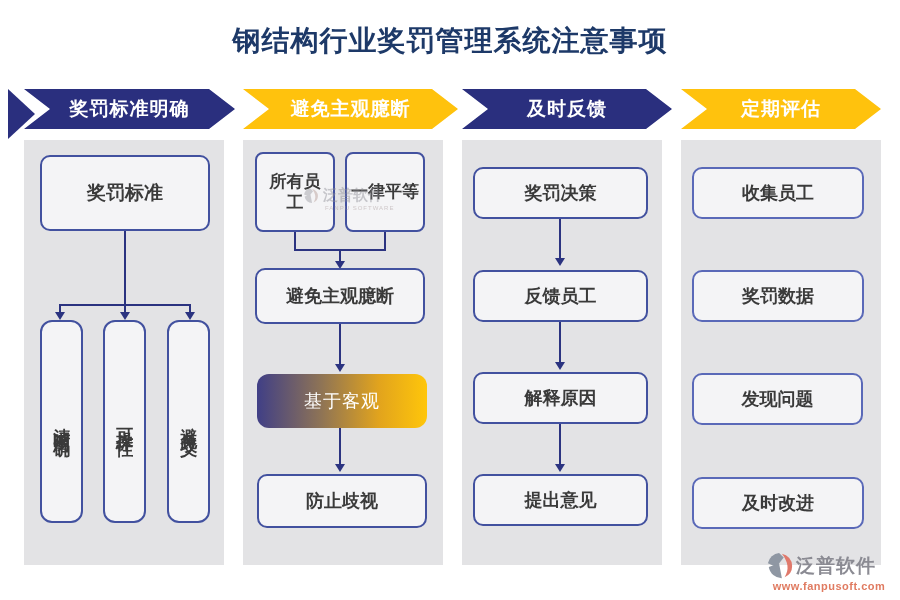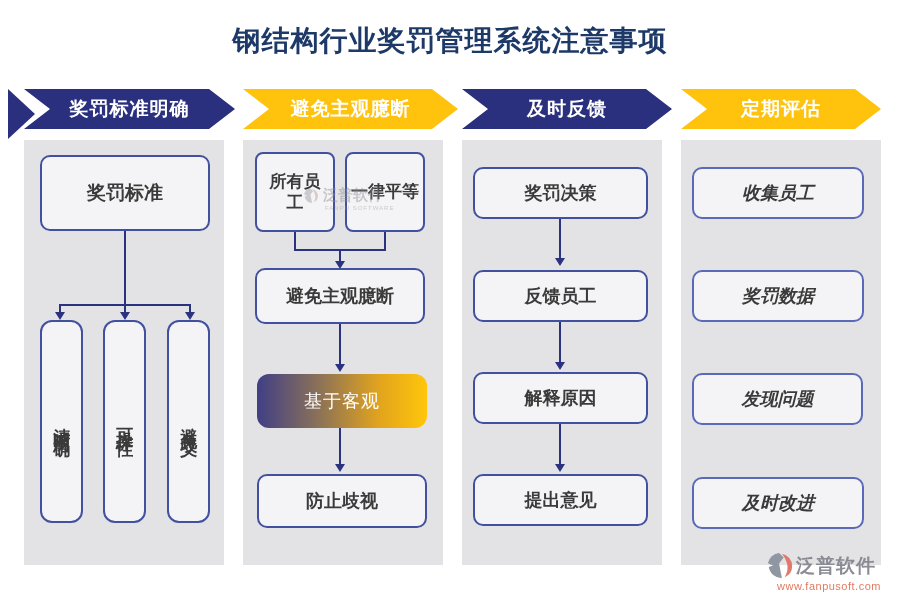--- a/index.html
+++ b/index.html
@@ -16,42 +16,42 @@
          color:#ffffff; font-size:19px; font-weight:bold; letter-spacing:1px;
          clip-path:polygon(0 0, calc(100% - 26px) 0, 100% 50%, calc(100% - 26px) 100%, 0 100%, 26px 50%); }
   .hdr.navy { background:#2a2f7e; }
   .hdr.gold { background:#ffc20d; }
   .lead-tri { position:absolute; left:8px; top:89px; width:27px; height:50px; background:#2a2f7e;
               clip-path:polygon(0 0, 100% 50%, 0 100%); }
 
   .box { position:absolute; background:#f4f4f6; border:2px solid #42519f; border-radius:10px;
          display:flex; align-items:center; justify-content:center; text-align:center;
          font-weight:bold; color:#3a3a3a; font-size:18px; line-height:1.25; }
-  .box.light { border-color:#5a69b8;font-style:italic; }
+  .box.light { border-color:#5a69b8; }
   .box.small { font-size:17px; border-radius:8px; }
   .box.vert { border-radius:12px; }
   .vtext { writing-mode:vertical-rl; text-orientation:upright; font-size:17px; letter-spacing:4px; font-weight:bold; color:#3a3a3a; }
 
   .grad { position:absolute; border-radius:12px; display:flex; align-items:center; justify-content:center;
           background:linear-gradient(90deg,#403f86 0%,#8f7455 38%,#e2a41d 72%,#ffc60a 100%);
           color:#ffffff; font-size:18px; font-weight:normal; letter-spacing:1px; }
 
   .vline { position:absolute; width:2px; background:#2b3380; }
   .hline { position:absolute; height:2px; background:#2b3380; }
   .ah { position:absolute; width:0; height:0; border:5px solid transparent; border-bottom:0; border-top:8px solid #2b3380; }
 
   .watermark { position:absolute; left:303px; top:186px; width:130px; opacity:.45; color:#8e8e96; }
   .watermark .row { display:flex; align-items:center; gap:4px; }
   .watermark .wm-name { font-size:15px; font-weight:bold; }
   .watermark .wm-sub { font-size:6px; letter-spacing:1px; margin-left:22px; color:#a09090; }
 
   .footer-logo { position:absolute; left:766px; top:552px; width:126px; }
   .footer-logo .row { display:flex; align-items:center; gap:2px; }
   .brand { font-size:19px; font-weight:bold; color:#8b8b93; letter-spacing:1px; }
-  .website { font-size:11px; color:#e07b61; font-weight:normal; text-align:center; margin-top:0px; letter-spacing:.5px; }
+  .website { font-size:11px; color:#e07b61; font-weight:bold; text-align:center; margin-top:0px; letter-spacing:.5px; }
 </style>
 </head>
 <body>
 
 <div class="stage">
 
   <div class="title">钢结构行业奖罚管理系统注意事项</div>
 
   <div class="panel" style="left:24px"></div>
   <div class="panel" style="left:243px"></div>

